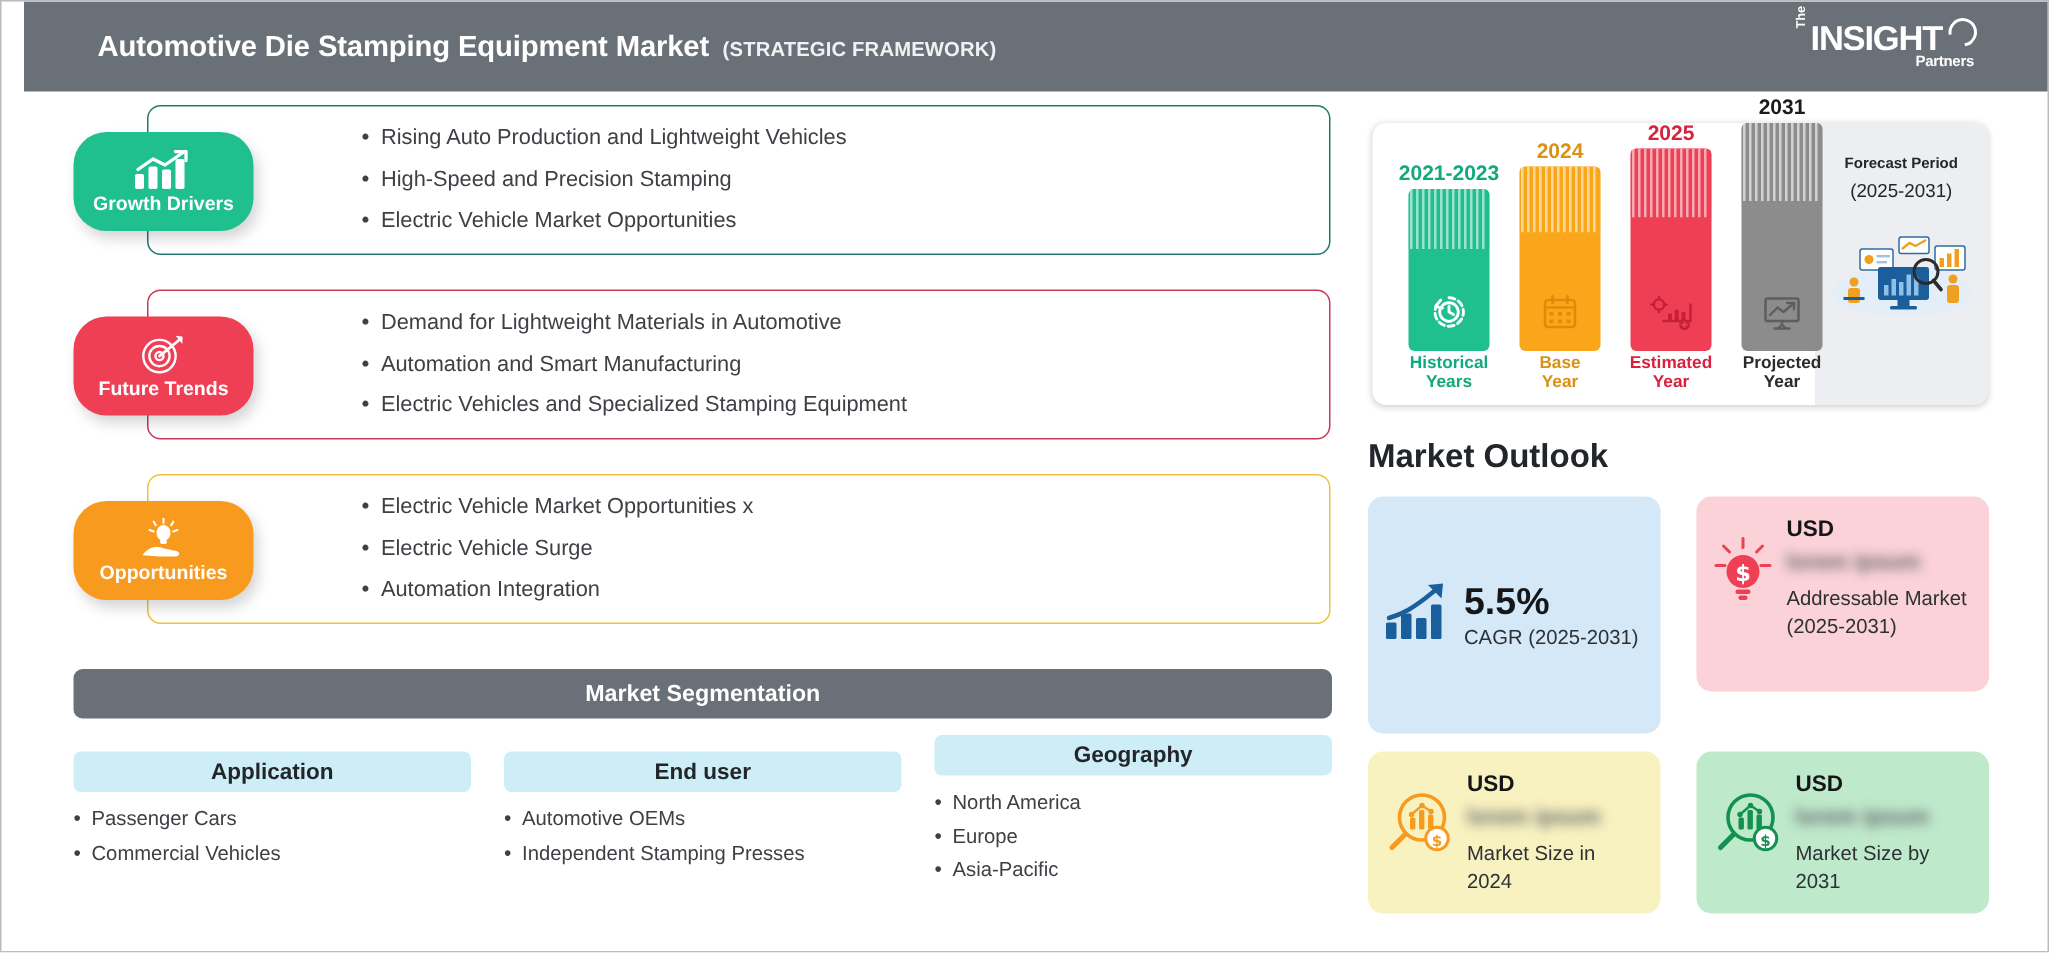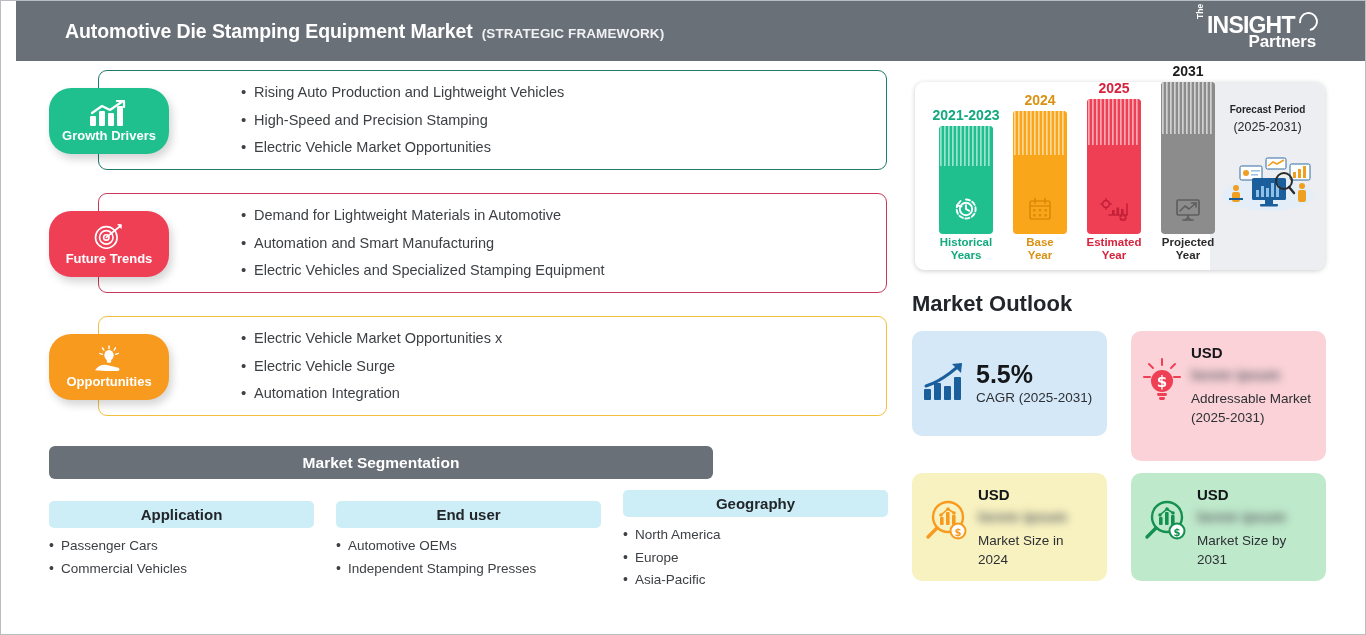--- a/index.html
+++ b/index.html
@@ -47,21 +47,21 @@
     transform: rotate(-90deg); transform-origin: left top;
     letter-spacing: 0px;
   }
   .logo-insight {
     position: absolute; left: 11px; top: 2px;
     font-size: 23px; font-weight: bold; letter-spacing: -0.8px;
     line-height: 23px;
   }
   .logo-partners {
     position: absolute; right: 4px; top: 23px;
-    font-size: 17px; font-weight: bold; letter-spacing: -0.2px;
+    font-size: 10px; font-weight: bold; letter-spacing: -0.2px;
     line-height: 13px;
   }
   .logo-swoosh {
     position: absolute; right: 2px; top: 0px;
     width: 19px; height: 19px;
     border: 2.4px solid #ffffff; border-radius: 50%;
     border-bottom-color: transparent;
     transform: rotate(35deg);
   }
 
@@ -106,21 +106,21 @@
   .badge.orange { background: #f79a1e; }
   .badge-label {
     color: #ffffff; font-size: 13px; font-weight: bold;
     margin-top: 1px; white-space: nowrap;
   }
   .badge-icon { height: 27px; display: flex; align-items: flex-end; }
 
   
   .seg-header {
     position: absolute; left: 48px; top: 385px;
-    width: 664px; height: 33px;
+    width: 839px; height: 33px;
     background: #6a7078; border-radius: 6px;
     display: flex; align-items: center; justify-content: center;
   }
   .seg-header span {
     color: #ffffff; font-size: 15.5px; font-weight: bold;
   }
   .seg-cols {
     position: absolute; left: 48px; top: 429px;
     width: 839px;
     display: flex; gap: 22px; align-items: center;
@@ -201,21 +201,21 @@
   .outlook-grid {
     position: absolute; left: 6px; top: 270px;
     width: 414px;
     display: grid; grid-template-columns: 195px 195px;
     gap: 12px 24px;
   }
   .ocard {
     border-radius: 10px; padding: 12px 12px 12px 10px;
     display: flex; align-items: flex-start; gap: 8px;
   }
-  .ocard.blue  { background: #d4e8f7; height: 105px; align-items: center; }
+  .ocard.blue  { background: #d4e8f7; height: 158px; align-items: center; }
   .ocard.pink  { background: #fad2d8; height: 130px; }
   .ocard.yellow{ background: #f8f2c0; height: 108px; }
   .ocard.green { background: #bfe9cb; height: 108px; }
   .ocard-icon { flex: 0 0 auto; }
   .ocard-body { flex: 1 1 auto; min-width: 0; }
   .ocard-big {
     font-size: 25px; font-weight: bold; color: #141619; line-height: 28px;
   }
   .ocard-usd {
     font-size: 15px; font-weight: bold; color: #141619; line-height: 19px;

